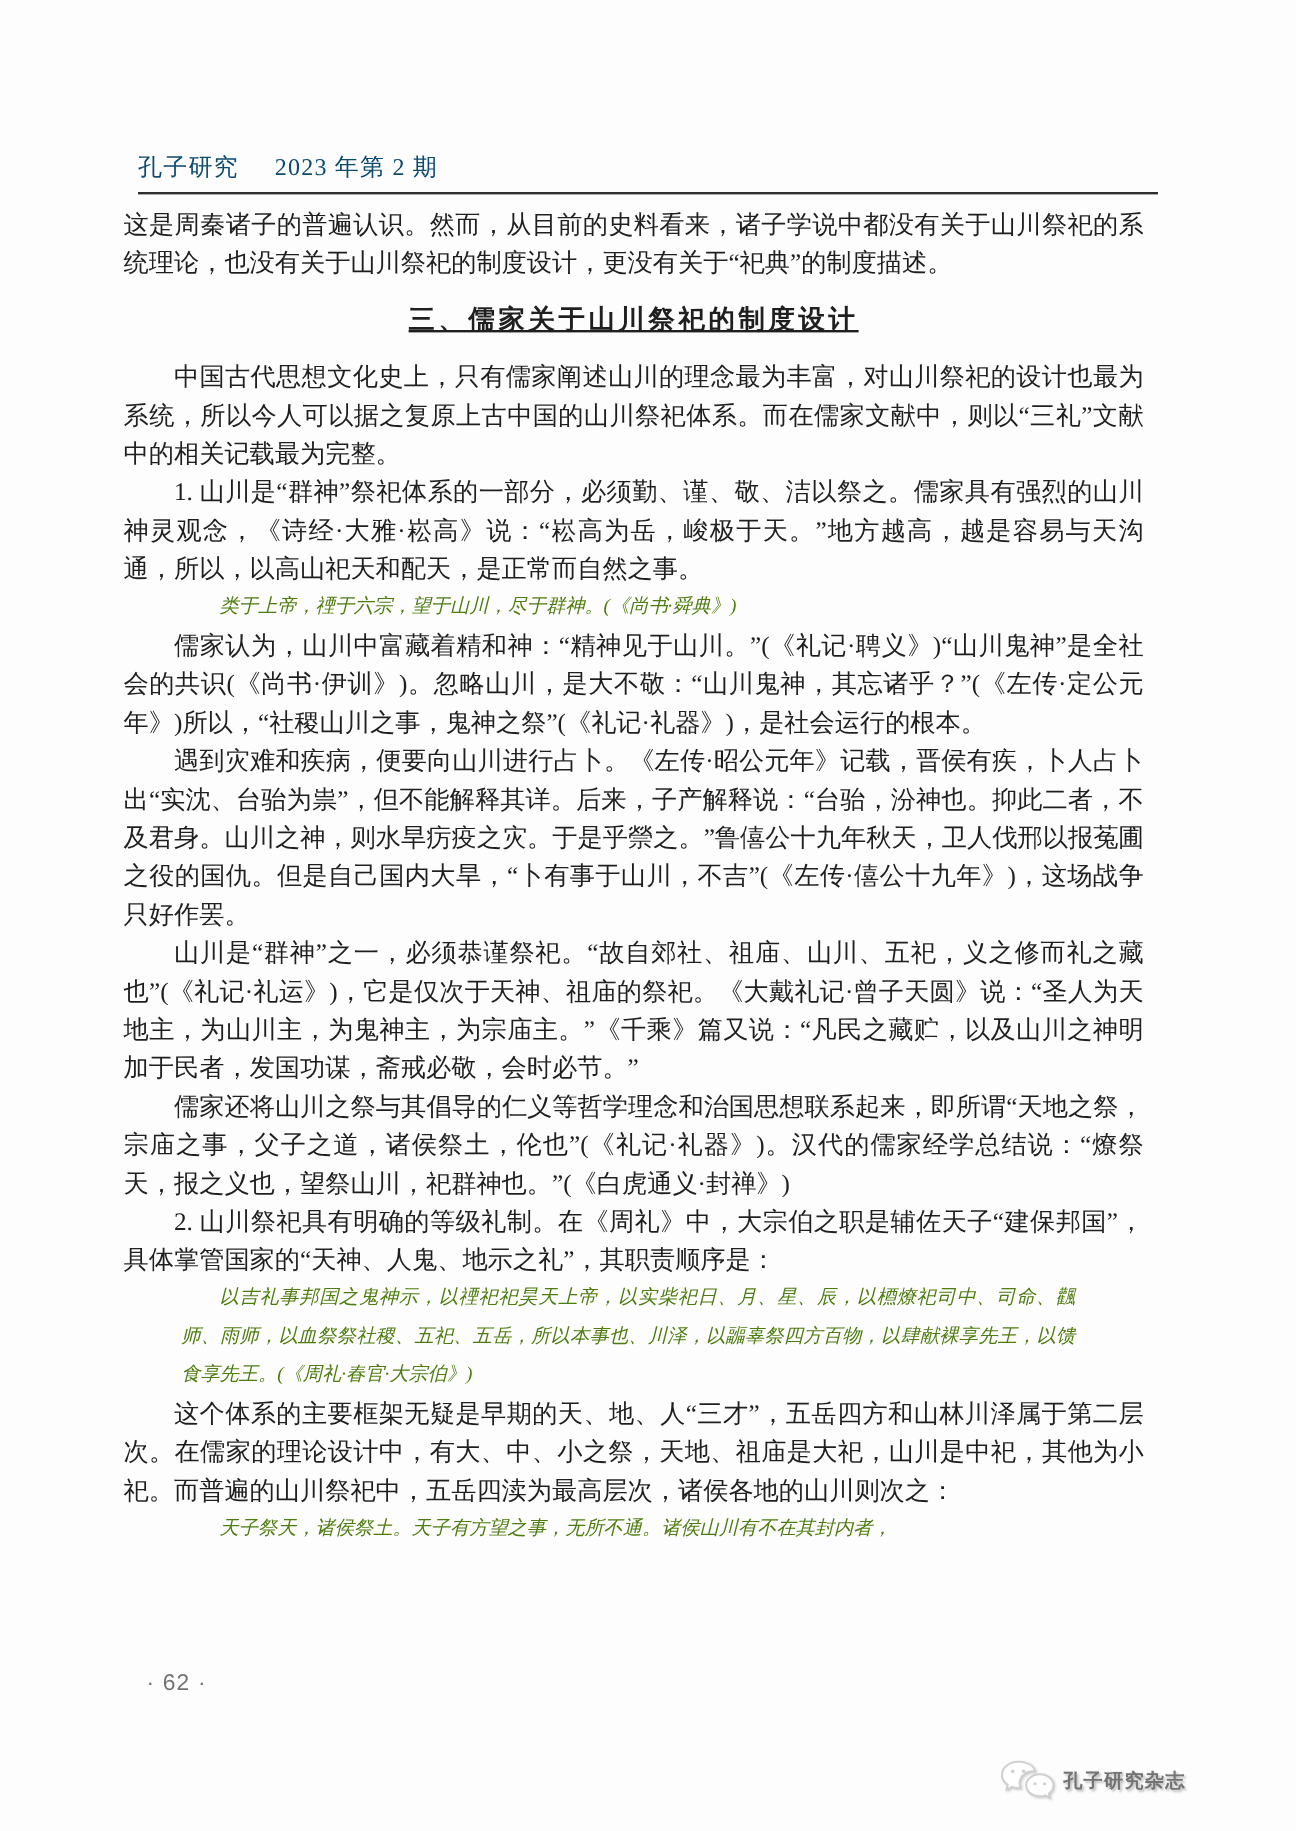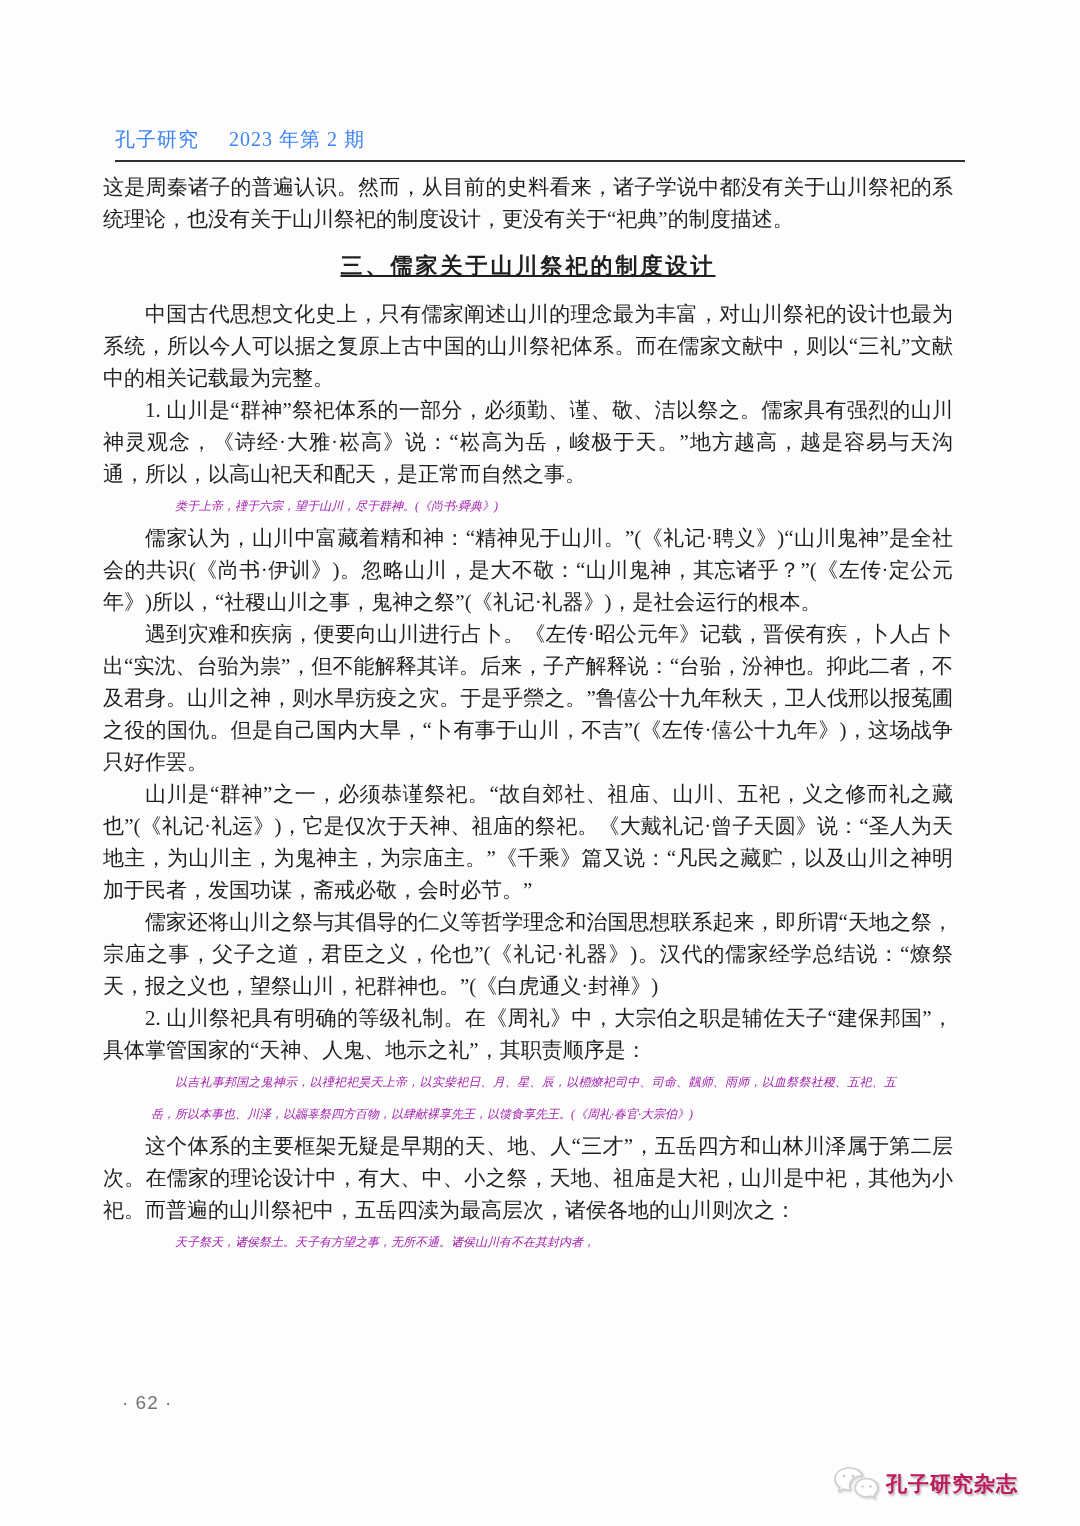--- a/index.html
+++ b/index.html
@@ -8,21 +8,21 @@
     width:1080px;height:1526px;
     margin:0 auto;
     background:#fdfdfd;
     font-family:"Liberation Serif","DejaVu Serif",serif;
     color:#222;
     overflow:hidden;
   }
   
   .running-head{
     position:absolute;left:115px;top:126px;width:850px;
-    font-size:20px;color:#3b82f6;
+    font-size:20px;color:#0c4a6e;
     padding-bottom:7px;
     border-bottom:2px solid #2f2f2f;
     display:flex;align-items:baseline;gap:30px;
     letter-spacing:1px;
   }
   
   .content{
     position:absolute;left:103px;top:171px;width:850px;
     font-size:21px;line-height:32px;
     text-align:justify;
@@ -33,39 +33,39 @@
   .section-heading{
     margin:15px 0 16px 0;
     text-align:center;
     font-size:22px;font-weight:bold;
     letter-spacing:3px;
     text-indent:0;
     text-decoration:underline;
   }
   .quote{
     margin:0 57px 0 48px;
-    font-size:12px;line-height:32px;
+    font-size:16px;line-height:32px;
     font-style:italic;
     text-indent:2em;
-    color:#a21caf;
+    color:#4d7c0f;
     font-family:Liberation Serif, serif;
   }
   .page-num{
     position:absolute;left:122px;top:1392px;
     font-size:19px;color:#737373;letter-spacing:1px;
     font-family:"Liberation Sans","DejaVu Sans",sans-serif;
   }
   
   .watermark{
     position:absolute;left:832px;top:1466px;
     display:flex;align-items:center;gap:6px;
   }
   .watermark-text{
-    font-size:21px;font-weight:bold;letter-spacing:1px;
-    color:#be185d;
+    font-size:16px;font-weight:bold;letter-spacing:1px;
+    color:#737373;
     text-shadow:1.5px 2px 2px #b8b8b8, -0.5px -0.5px 0 #f2f2f2;
     font-family:"Liberation Sans","DejaVu Sans",sans-serif;
     white-space:nowrap;
   }
   .wm-icon{display:block;filter:drop-shadow(1px 1.5px 1px #cccccc);}
 </style>
 </head>
 <body>
 
 <div class="page">
@@ -77,21 +77,21 @@
 
   <div class="content">
     <p class="para noindent">这是周秦诸子的普遍认识。然而，从目前的史料看来，诸子学说中都没有关于山川祭祀的系统理论，也没有关于山川祭祀的制度设计，更没有关于“祀典”的制度描述。</p>
     <h2 class="section-heading">三、儒家关于山川祭祀的制度设计</h2>
     <p class="para">中国古代思想文化史上，只有儒家阐述山川的理念最为丰富，对山川祭祀的设计也最为系统，所以今人可以据之复原上古中国的山川祭祀体系。而在儒家文献中，则以“三礼”文献中的相关记载最为完整。</p>
     <p class="para">1. 山川是“群神”祭祀体系的一部分，必须勤、谨、敬、洁以祭之。儒家具有强烈的山川神灵观念，《诗经·大雅·崧高》说：“崧高为岳，峻极于天。”地方越高，越是容易与天沟通，所以，以高山祀天和配天，是正常而自然之事。</p>
     <p class="quote">类于上帝，禋于六宗，望于山川，尽于群神。(《尚书·舜典》)</p>
     <p class="para">儒家认为，山川中富藏着精和神：“精神见于山川。”(《礼记·聘义》)“山川鬼神”是全社会的共识(《尚书·伊训》)。忽略山川，是大不敬：“山川鬼神，其忘诸乎？”(《左传·定公元年》)所以，“社稷山川之事，鬼神之祭”(《礼记·礼器》)，是社会运行的根本。</p>
     <p class="para">遇到灾难和疾病，便要向山川进行占卜。《左传·昭公元年》记载，晋侯有疾，卜人占卜出“实沈、台骀为祟”，但不能解释其详。后来，子产解释说：“台骀，汾神也。抑此二者，不及君身。山川之神，则水旱疠疫之灾。于是乎禜之。”鲁僖公十九年秋天，卫人伐邢以报菟圃之役的国仇。但是自己国内大旱，“卜有事于山川，不吉”(《左传·僖公十九年》)，这场战争只好作罢。</p>
     <p class="para">山川是“群神”之一，必须恭谨祭祀。“故自郊社、祖庙、山川、五祀，义之修而礼之藏也”(《礼记·礼运》)，它是仅次于天神、祖庙的祭祀。《大戴礼记·曾子天圆》说：“圣人为天地主，为山川主，为鬼神主，为宗庙主。”《千乘》篇又说：“凡民之藏贮，以及山川之神明加于民者，发国功谋，斋戒必敬，会时必节。”</p>
-    <p class="para">儒家还将山川之祭与其倡导的仁义等哲学理念和治国思想联系起来，即所谓“天地之祭，宗庙之事，父子之道，君臣之义，伦也”(《礼记·礼器》)。汉代的儒家经学总结说：“燎祭天，报之义也，望祭山川，祀群神也。”(《白虎通义·封禅》)</p>
+    <p class="para">儒家还将山川之祭与其倡导的仁义等哲学理念和治国思想联系起来，即所谓“天地之祭，宗庙之事，父子之道，诸侯祭土，伦也”(《礼记·礼器》)。汉代的儒家经学总结说：“燎祭天，报之义也，望祭山川，祀群神也。”(《白虎通义·封禅》)</p>
     <p class="para">2. 山川祭祀具有明确的等级礼制。在《周礼》中，大宗伯之职是辅佐天子“建保邦国”，具体掌管国家的“天神、人鬼、地示之礼”，其职责顺序是：</p>
     <p class="quote">以吉礼事邦国之鬼神示，以禋祀祀昊天上帝，以实柴祀日、月、星、辰，以槱燎祀司中、司命、飌师、雨师，以血祭祭社稷、五祀、五岳，所以本事也、川泽，以疈辜祭四方百物，以肆献裸享先王，以馈食享先王。(《周礼·春官·大宗伯》)</p>
     <p class="para">这个体系的主要框架无疑是早期的天、地、人“三才”，五岳四方和山林川泽属于第二层次。在儒家的理论设计中，有大、中、小之祭，天地、祖庙是大祀，山川是中祀，其他为小祀。而普遍的山川祭祀中，五岳四渎为最高层次，诸侯各地的山川则次之：</p>
     <p class="quote">天子祭天，诸侯祭土。天子有方望之事，无所不通。诸侯山川有不在其封内者，</p>
   </div>
 
   <div class="page-num">· 62 ·</div>
 
   <div class="watermark">
     <svg class="wm-icon" width="48" height="36" viewBox="0 0 48 36" xmlns="http://www.w3.org/2000/svg">

